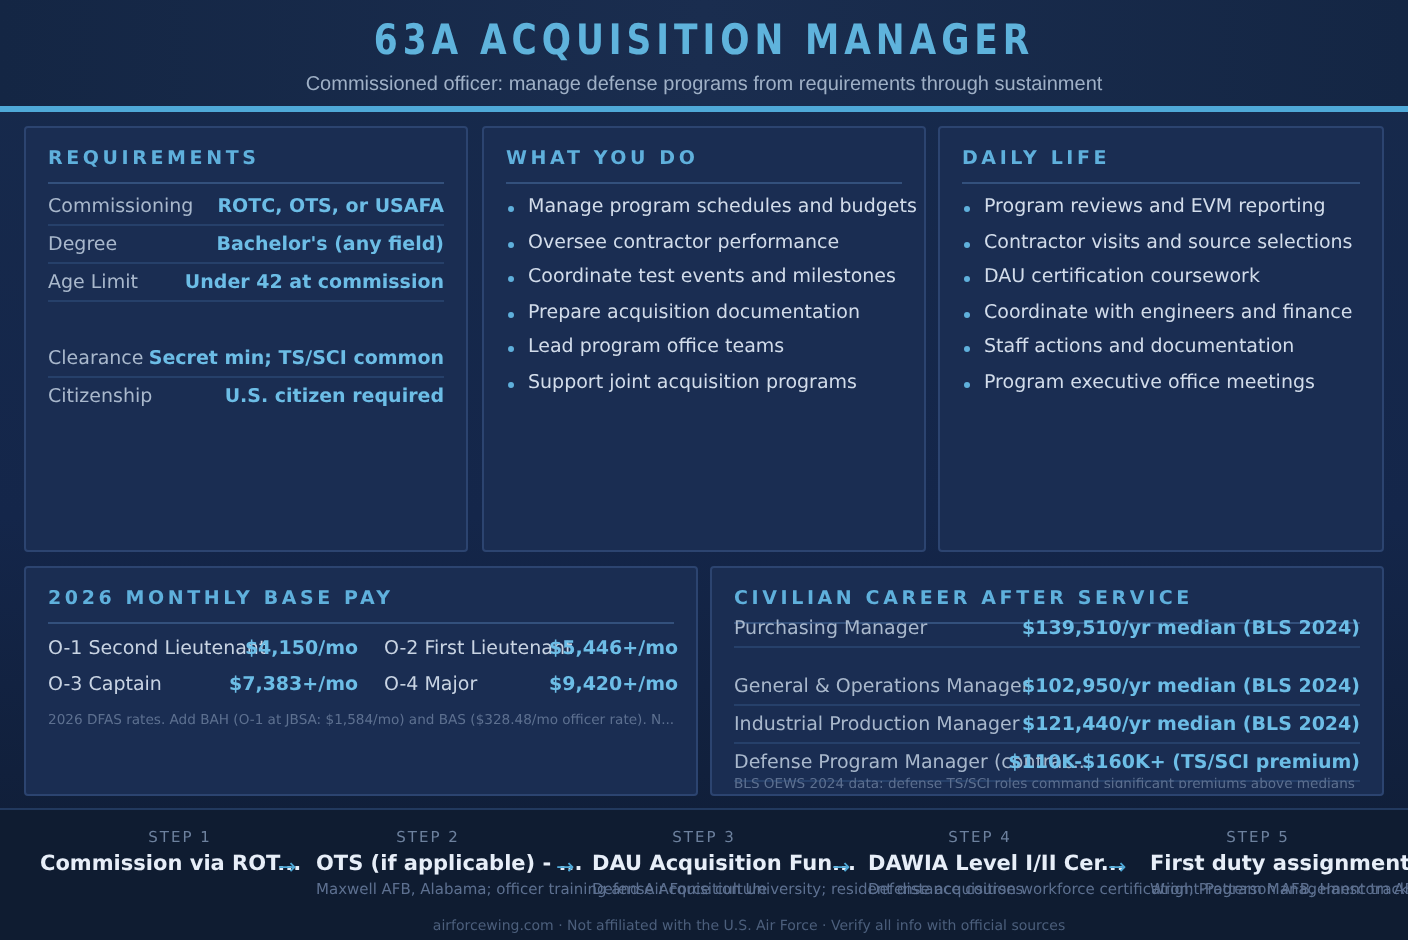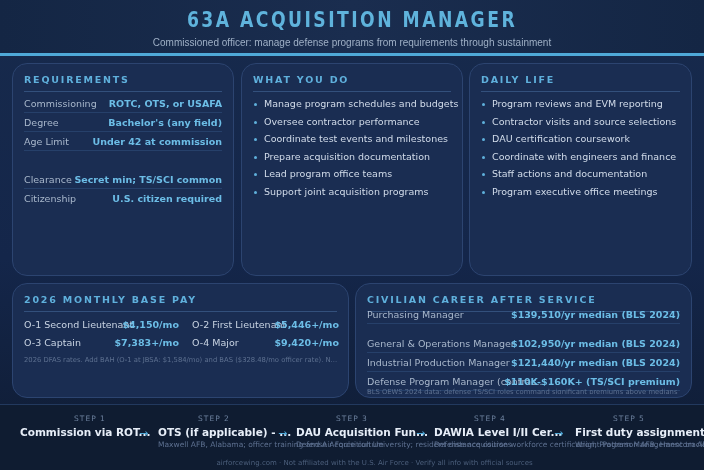--- a/index.html
+++ b/index.html
@@ -31,21 +31,21 @@
     font-family: "Liberation Sans", sans-serif;
   }
   .header-rule {
     position: absolute; left: 0; top: 53px; width: 704px; height: 3px;
     background: #4fa9d8;
   }
   .panel {
     position: absolute;
     background: #1a2d52;
     border: 1px solid #2c4470;
-    border-radius: 15px;
+    border-radius: 2px;
   }
   .panel-title {
     position: absolute; left: 11px; top: 10px;
     font-size: 9.5px; font-weight: bold; letter-spacing: 1.8px;
     color: #5fb0dc;
   }
   .panel-rule {
     position: absolute; left: 11px; right: 11px; top: 27px; height: 1px;
     background: #33507c;
   }

